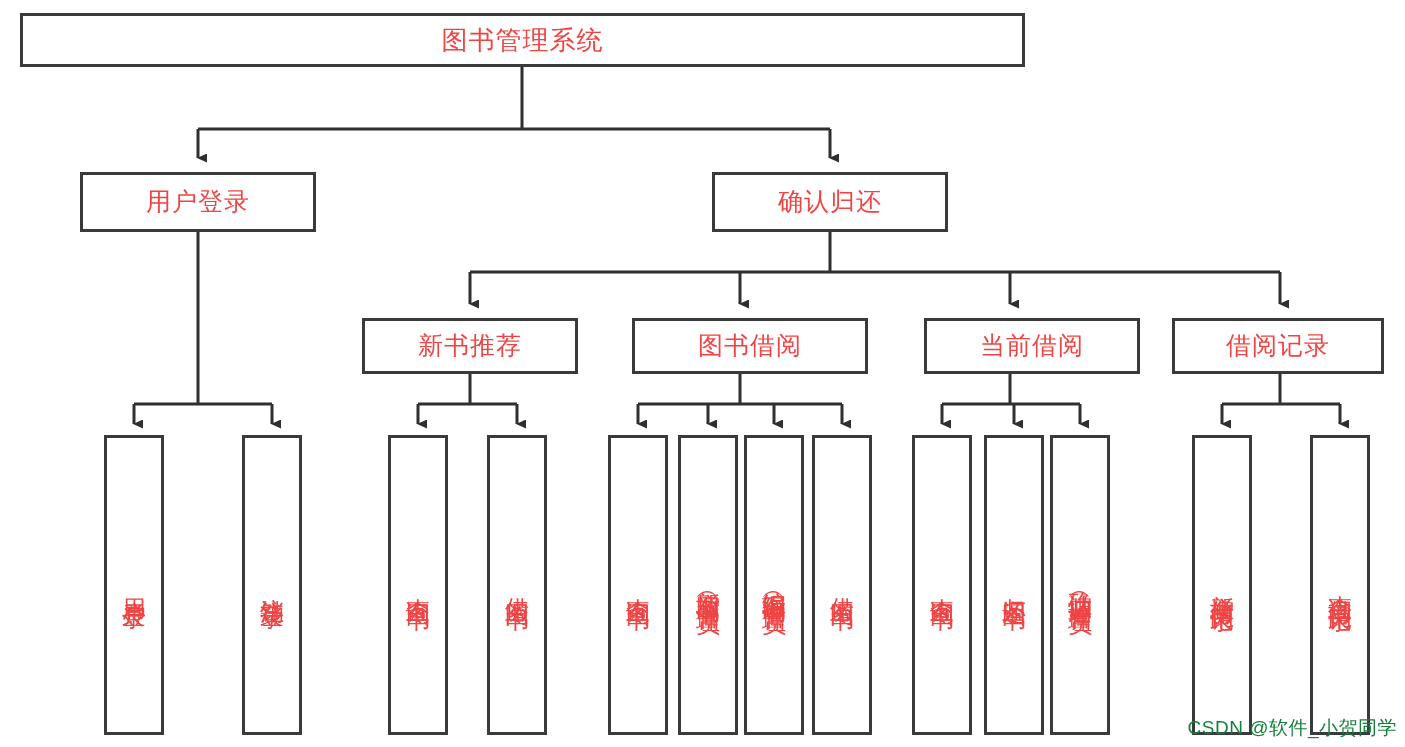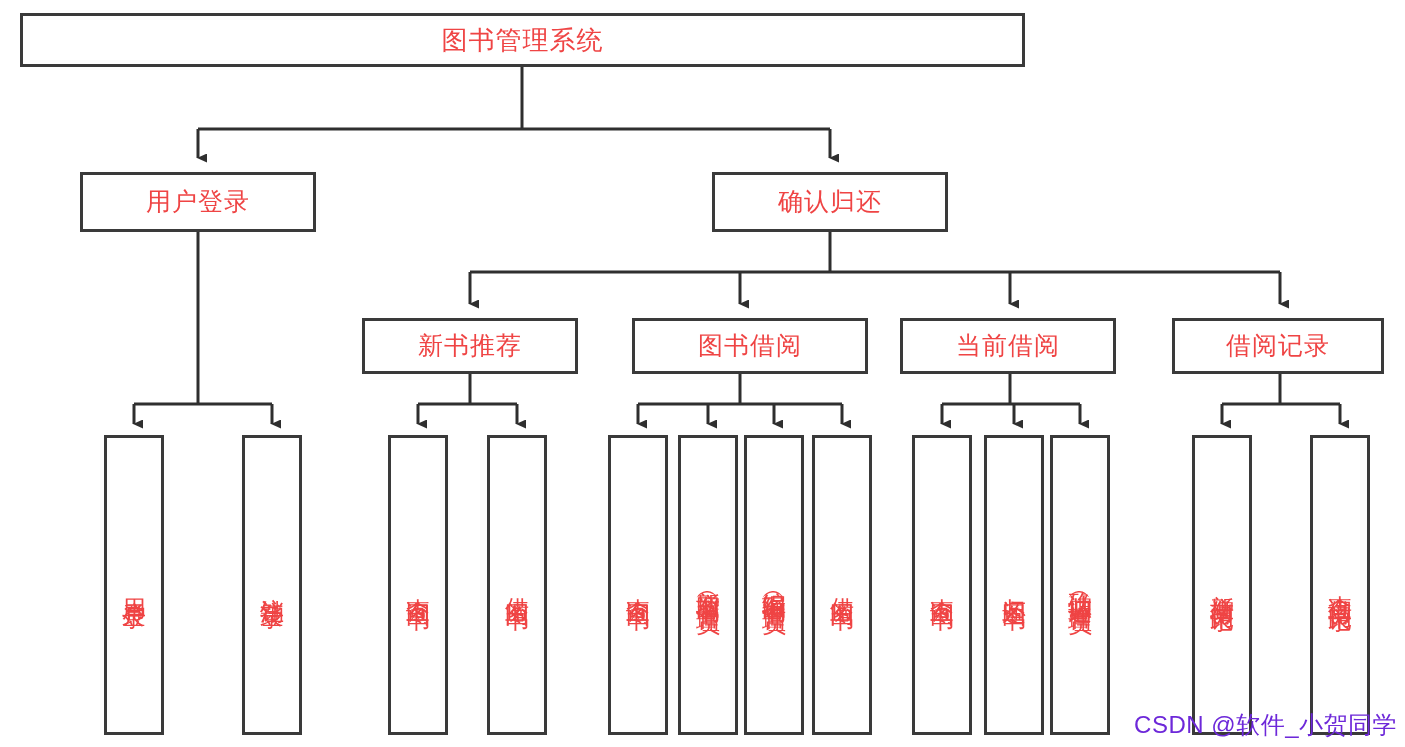--- a/index.html
+++ b/index.html
@@ -52,22 +52,22 @@
     white-space: nowrap;
   }
   .node.level-root .node-label { font-size: 26px; }
   .node.level-2 .node-label { font-size: 25px; }
   .node.level-3 .node-label { font-size: 25px; }
 
   #watermark {
     position: absolute;
     right: 8px;
     bottom: 6px;
-    font-size: 24px;
-    color: #6d28d9;
+    font-size: 19px;
+    color: #15803d;
     letter-spacing: 0.5px;
     z-index: 6;
     white-space: nowrap;
     font-family: "Liberation Sans", "DejaVu Sans", sans-serif;
   }
 </style>
 </head>
 <body>
 
 <div id="diagram-root">
@@ -133,21 +133,21 @@
   <div class="node level-2" style="left: 712px; top: 172px; width: 236px; height: 60px; border-color: rgb(58, 58, 58); background: rgb(255, 255, 255);">
     <span class="node-label">确认归还</span>
   </div>
 
   <div class="node level-3" style="left: 362px; top: 318px; width: 216px; height: 56px; border-color: rgb(58, 58, 58); background: rgb(255, 255, 255);">
     <span class="node-label">新书推荐</span>
   </div>
   <div class="node level-3" style="left: 632px; top: 318px; width: 236px; height: 56px; border-color: rgb(58, 58, 58); background: rgb(255, 255, 255);">
     <span class="node-label">图书借阅</span>
   </div>
-  <div class="node level-3" style="left: 900px; top: 318px; width: 216px; height: 56px; border-color: rgb(58, 58, 58); background: rgb(255, 255, 255);">
+  <div class="node level-3" style="left: 924px; top: 318px; width: 216px; height: 56px; border-color: rgb(58, 58, 58); background: rgb(255, 255, 255);">
     <span class="node-label">当前借阅</span>
   </div>
   <div class="node level-3" style="left: 1172px; top: 318px; width: 212px; height: 56px; border-color: rgb(58, 58, 58); background: rgb(255, 255, 255);">
     <span class="node-label">借阅记录</span>
   </div>
 
   <div class="node vertical" style="left: 104px; top: 435px; width: 60px; height: 300px; border-color: rgb(58, 58, 58); background: rgb(255, 255, 255);">
     <span class="node-label">用户登录</span>
   </div>
   <div class="node vertical" style="left: 242px; top: 435px; width: 60px; height: 300px; border-color: rgb(58, 58, 58); background: rgb(255, 255, 255);">

